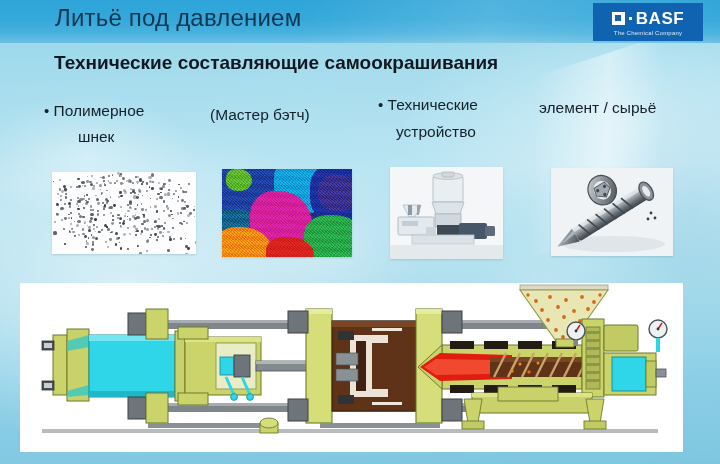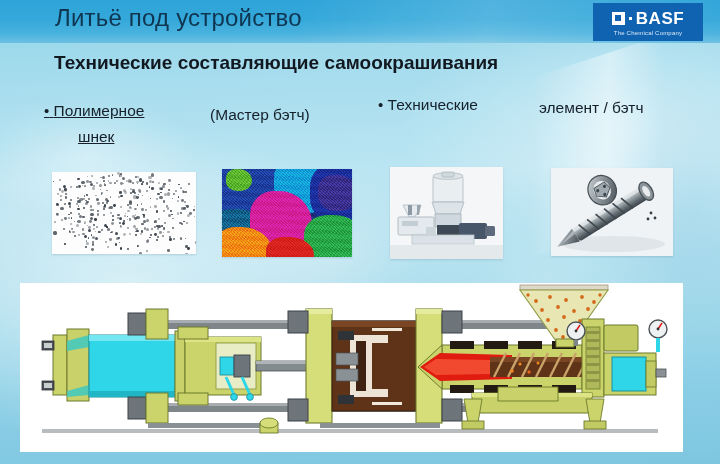--- a/index.html
+++ b/index.html
@@ -134,21 +134,21 @@
   .bullet {
     position: absolute;
     color: #15202b;
     font-size: 15.5px;
     line-height: 22px;
   }
   .bullet .l1 { display: block; white-space: nowrap; }
   .bullet .l2 { display: block; white-space: nowrap; }
   .bullet .dot { font-size: 15px; }
 
-  .b1 { left: 44px;  top: 8px; text-decoration: underline; }
+  .b1 { left: 44px;  top: 8px; }
   .b1 .l2 { margin-left: 34px; margin-top: 4px; }
   .b2 { left: 204px; top: 8px; }
   .b2 .l2 { margin-left: 6px; margin-top: 4px; }
   .b3 { left: 378px; top: 2px; }
   .b3 .l2 { margin-left: 18px; margin-top: 5px; }
   .b4 { left: 531px; top: 0px; }
   .b4 .l2 { margin-left: 8px; margin-top: 5px; }
 
   
   .photos {
@@ -239,21 +239,21 @@
 
 <div id="slide">
 
   <div class="bg-texture"></div>
   <div class="bg-streak"></div>
 
   <div class="title-band">
     <div class="sheen"></div>
   </div>
 
-  <div class="slide-title">Литьё под устройство</div>
+  <div class="slide-title">Литьё под давлением</div>
 
   <div class="basf-logo">
     <div class="basf-row">
       <span class="basf-mark">
           <i></i>
         </span>
       <span class="basf-dot"></span>
       <span class="basf-word">BASF</span>
     </div>
     <div class="basf-tag">The Chemical Company</div>
@@ -267,24 +267,25 @@
       <span class="l1"><span class="dot">•</span> <span>Полимерное</span></span>
       <span class="l2">шнек</span>
     </div>
 
     <div class="bullet b2">
       <span class="l2">(Мастер бэтч)</span>
     </div>
 
     <div class="bullet b3">
       <span class="l1"><span class="dot">•</span> <span>Технические</span></span>
+      <span class="l2">устройство</span>
     </div>
 
     <div class="bullet b4">
-      <span class="l2">элемент / бэтч</span>
+      <span class="l2">элемент / сырьё</span>
     </div>
 
   </div>
 
   <div class="photos">
 
     <div class="photo p1">
       <div class="granulate" id="granulate">
           <div class="g" style="left: 12.1532px; top: 71.0558px; width: 1.64702px; height: 1.64702px; opacity: 0.92;"></div>
           <div class="g" style="left: 33.6724px; top: 70.0175px; width: 3.16839px; height: 3.16839px; opacity: 0.41;"></div>

